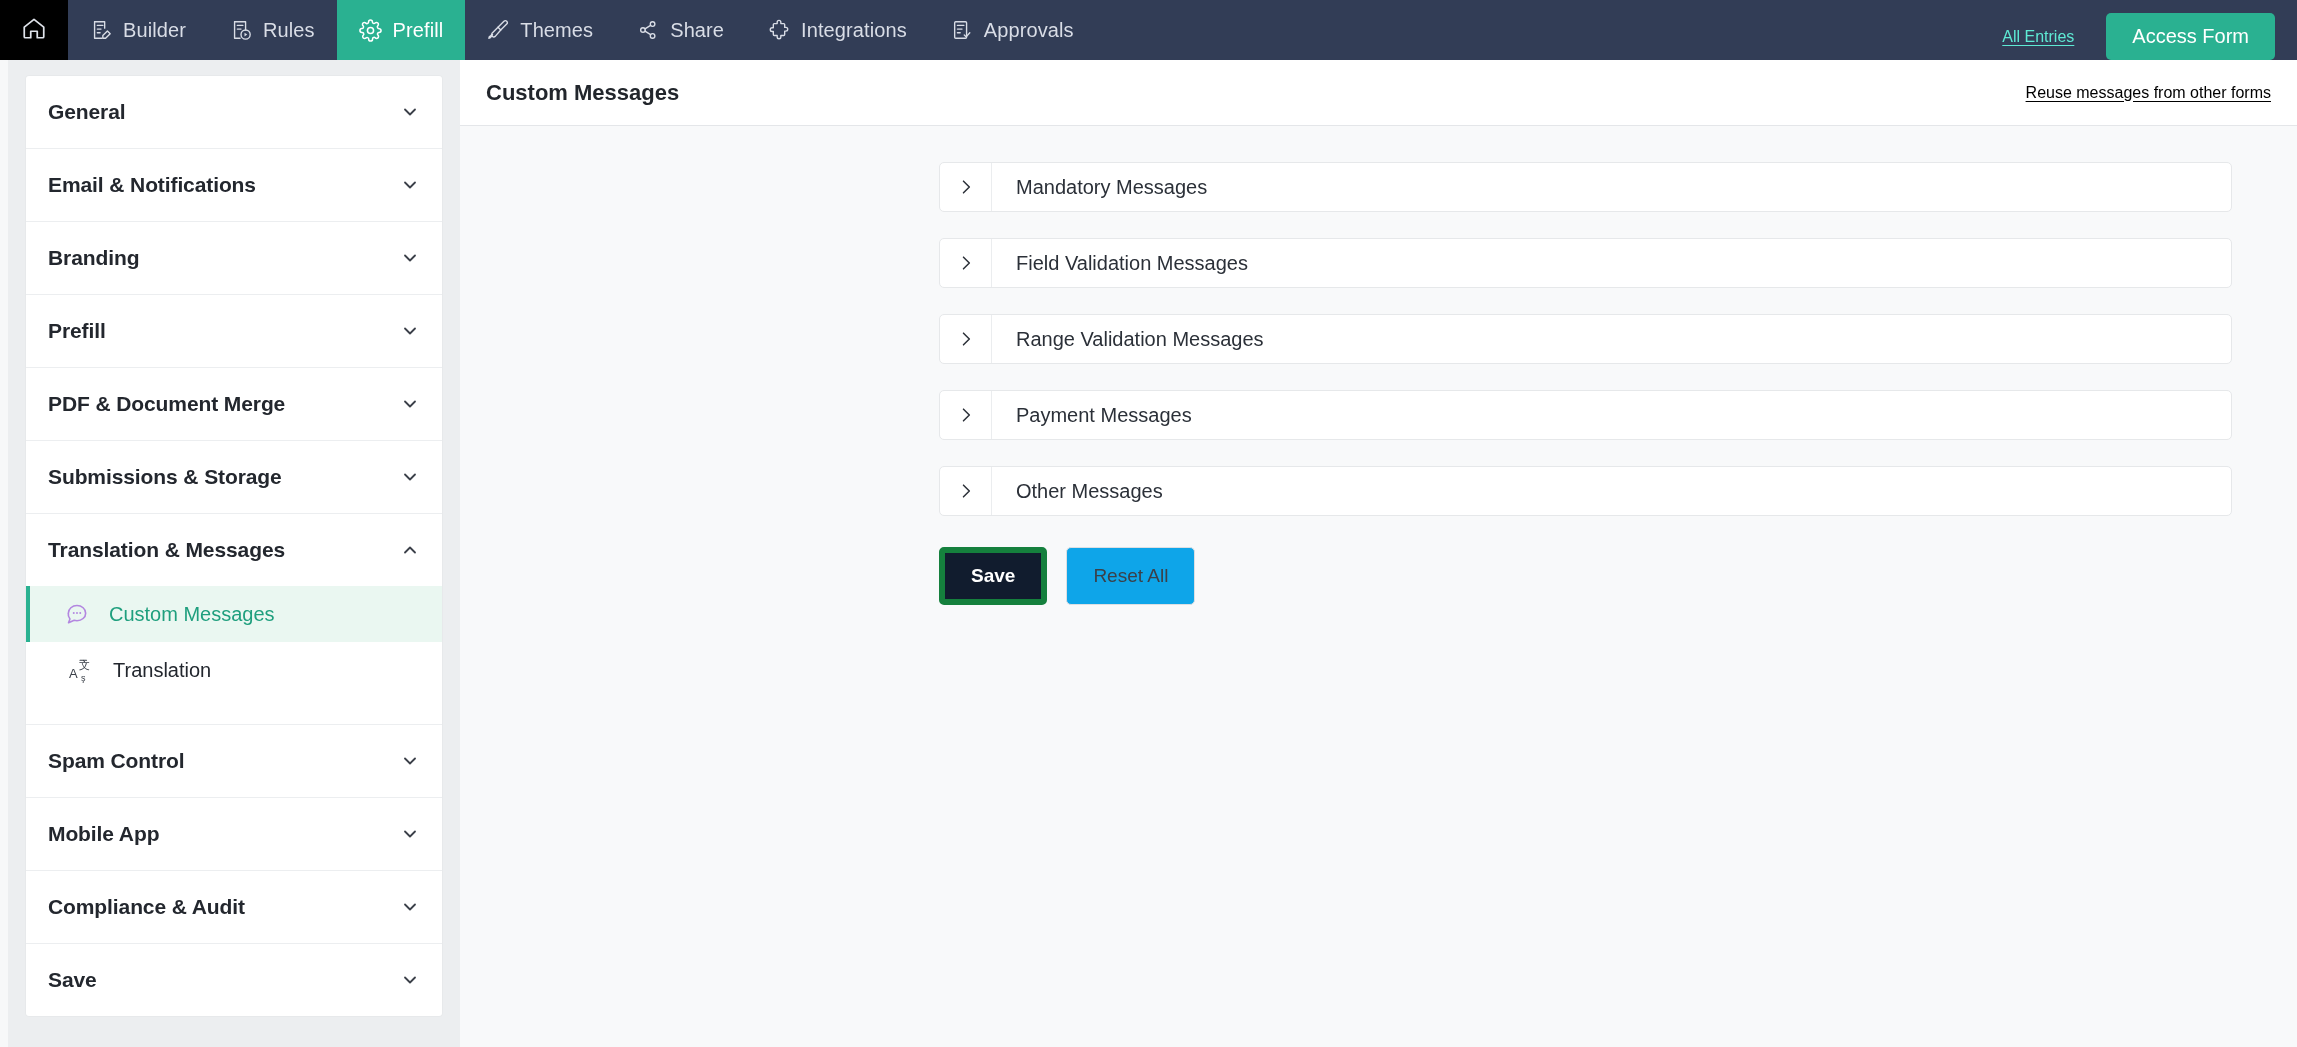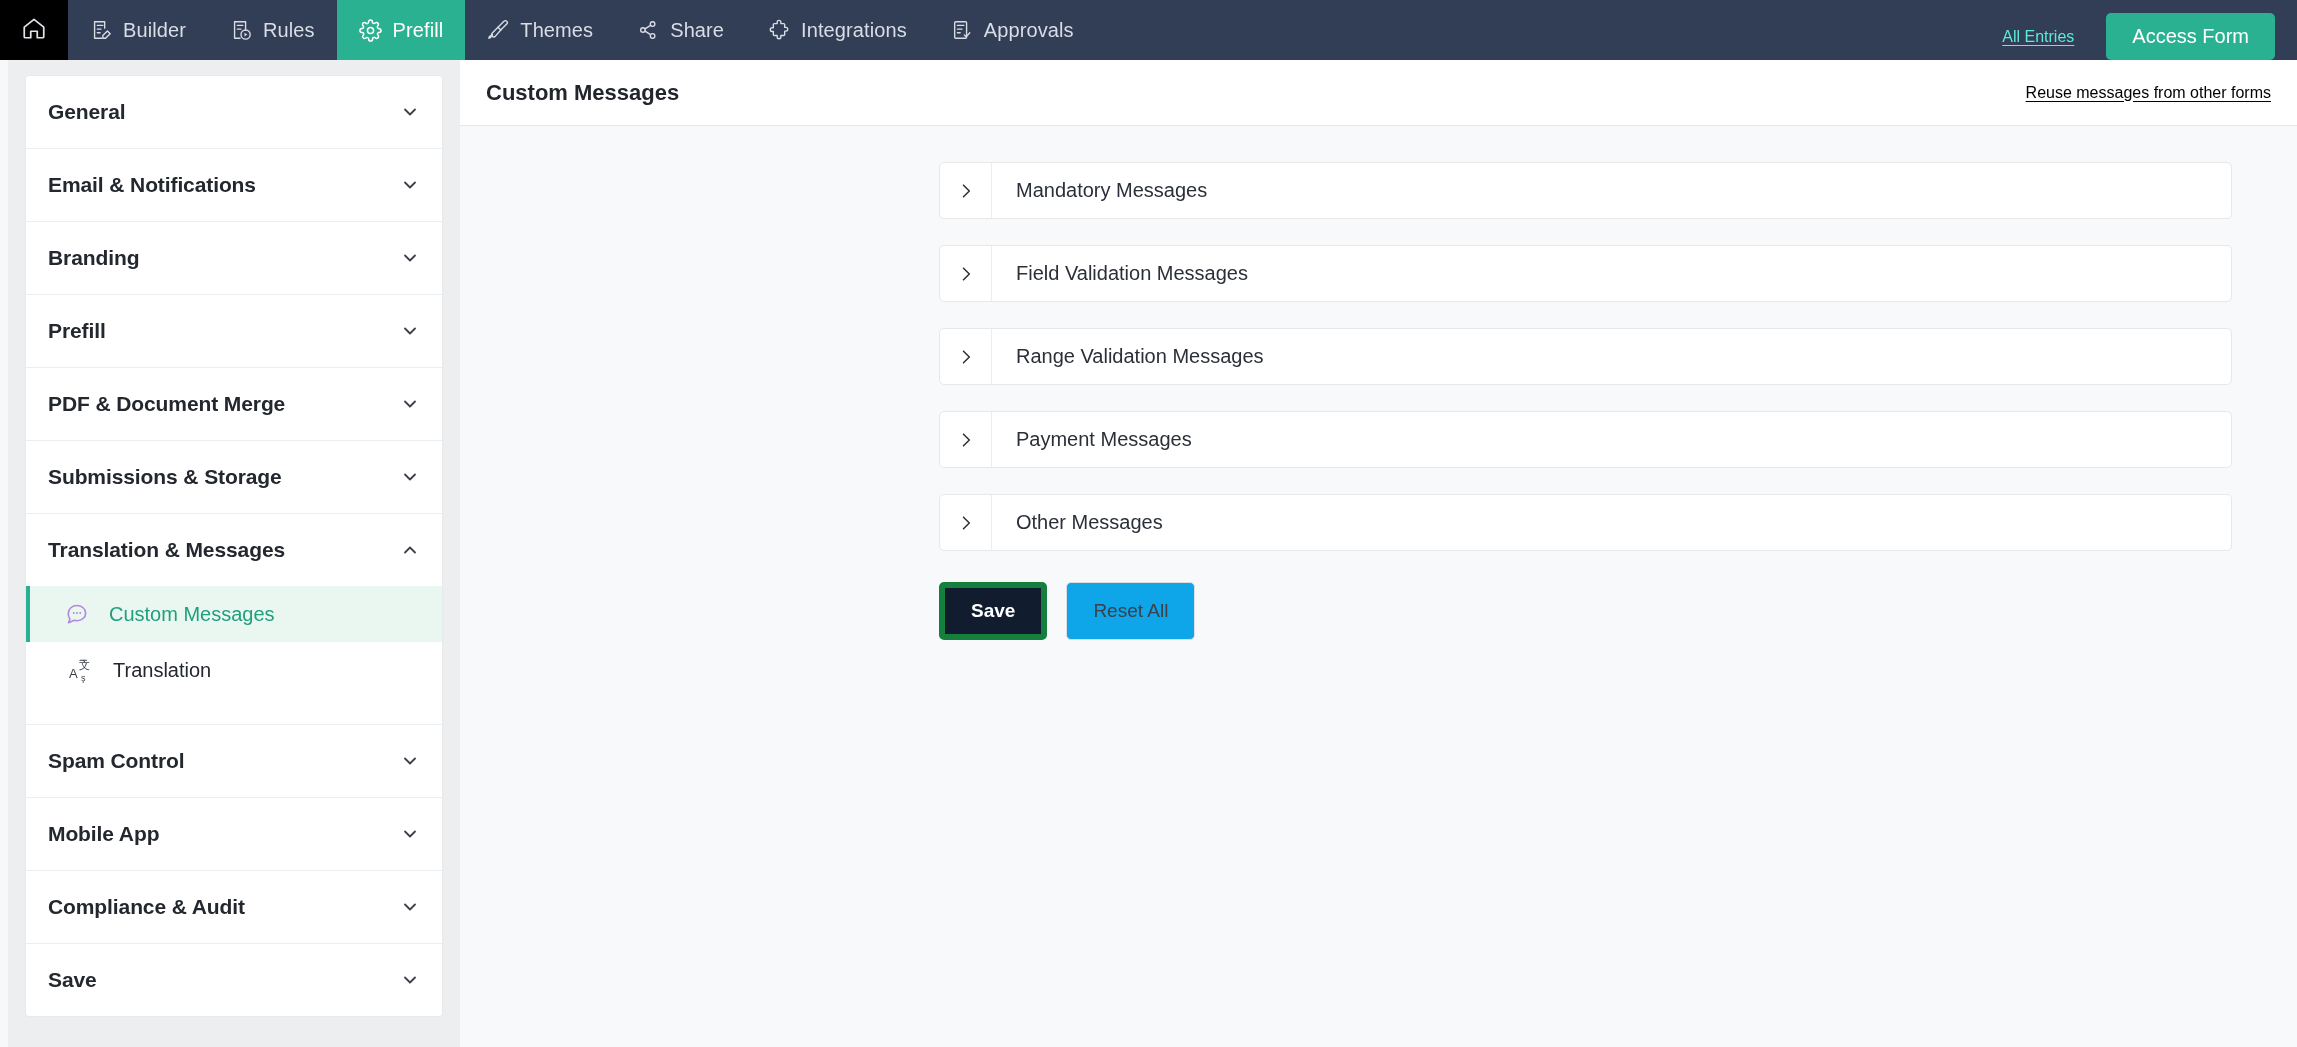--- a/index.html
+++ b/index.html
@@ -110,21 +110,21 @@
   }
   .main-title { font-size: 22px; font-weight: bold; color: #22262c; }
   .reuse-link {
     margin-left: auto; font-size: 16px; color: #000000;
     text-decoration: underline; text-underline-offset: 3px;
     cursor: pointer; white-space: nowrap;
   }
   .main-body { flex: 1; padding: 36px 0 0 0; overflow: hidden; }
   .acc-list { padding: 0 73px 0 479px; }
   .acc-row {
-    height: 57px; background: #ffffff;
+    height: 50px; background: #ffffff;
     border: 1px solid #e6e8ea; border-radius: 5px;
     display: flex; align-items: stretch;
     margin-bottom: 26px; cursor: pointer;
   }
   .acc-chev {
     width: 52px; display: flex; align-items: center; justify-content: center;
     border-right: 1px solid #ebedef;
   }
   .acc-label {
     display: flex; align-items: center;

